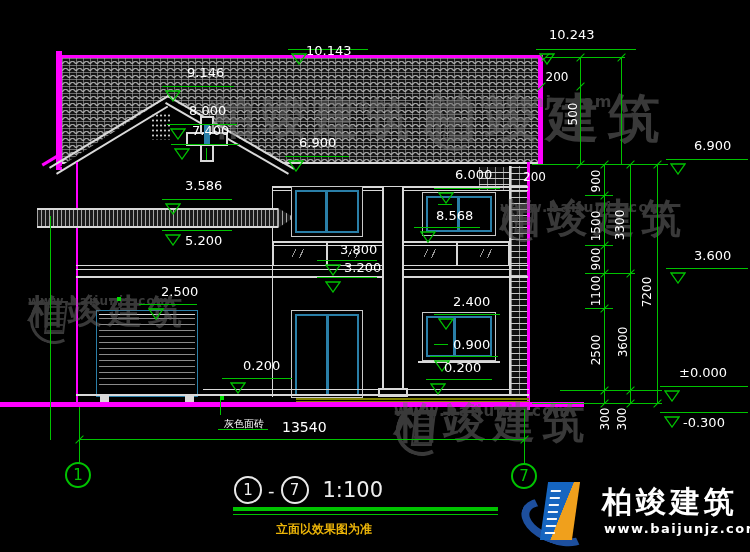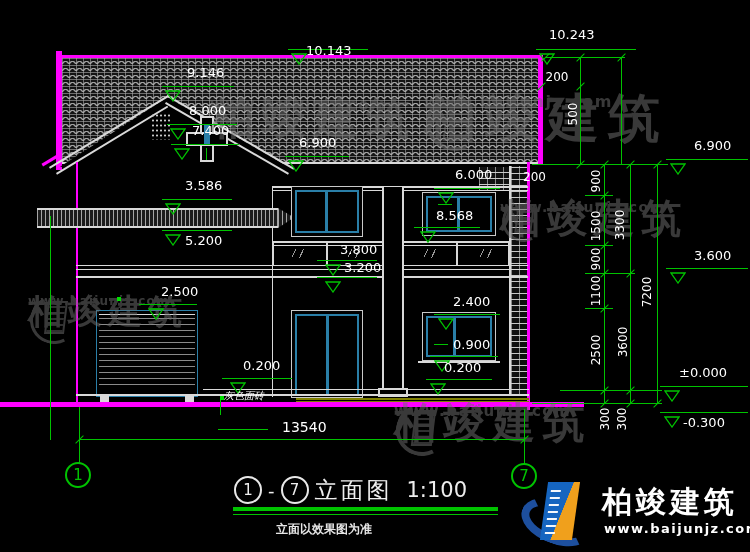--- a/index.html
+++ b/index.html
@@ -138,26 +138,25 @@
   </div>
 
   <div id="title-row" style="left:234px;top:476px;height:28px;">
     <span class="title-circle">
       <span>1</span>
     </span>
     <span style="position:static;font-size:18px;">-</span>
     <span class="title-circle">
       <span>7</span>
     </span>
-    <span style="position:static;font-size:23px;letter-spacing:3px;">立面图</span>
     <span style="position:static;font-size:21px;margin-left:8px;">1:100</span>
   </div>
   <div class="gl" style="left:233px;top:507px;width:265px;height:4px;"></div>
   <div class="gl" style="left:233px;top:514px;width:265px;height:1px;"></div>
-  <div style="left:276px;top:521px;color:#e5e5e5;font-size:12px;font-weight:bold;white-space:nowrap;">立面以效果图为准</div>
+  <div style="left:276px;top:521px;color:#eab308;font-size:12px;font-weight:bold;white-space:nowrap;">立面以效果图为准</div>
 
   <div id="brand-logo" style="left:518px;top:480px;width:232px;height:70px;">
     <div style="left:2px;top:20px;width:74px;height:44px;border:8px solid transparent;border-bottom-color:#1d4f9e;border-left-color:#1d4f9e;border-radius:50%;transform:rotate(20deg);"></div>
     <div style="left:26px;top:2px;width:32px;height:58px;transform:skewX(-8deg);background:linear-gradient(105deg,#1565c0 54%,#f0a01c 55%);"></div>
     <div style="left:30px;top:8px;width:10px;height:46px;transform:skewX(-8deg);background:repeating-linear-gradient(0deg,rgba(255,255,255,.95) 0 2px,transparent 2px 7px);"></div>
     <div class="btxt" style="left:84px;top:2px;font-size:30px;letter-spacing:4px;">柏竣建筑</div>
     <div class="btxt" style="left:86px;top:41px;font-size:13px;letter-spacing:1.5px;">www.baijunjz.com</div>
   </div>
 
 <div class="wm" style="left: 210px; top: 96px;">
@@ -363,14 +362,14 @@
     <div class="tick" style="left: 625px; top: 403px;"></div>
     <div class="dimtext cl rot" style="left: 621px; top: 225px; font-size: 12px;">3300</div>
     <div class="dimtext cl rot" style="left: 624px; top: 342px; font-size: 12px;">3600</div>
     <div class="dimtext cl rot" style="left: 623px; top: 419px; font-size: 12px;">300</div>
     <div class="gl" style="left: 657px; top: 164px; width: 1px; height: 239px;"></div>
     <div class="tick" style="left: 652px; top: 164px;"></div>
     <div class="tick" style="left: 652px; top: 403px;"></div>
     <div class="dimtext cl rot" style="left: 648px; top: 292px; font-size: 12px;">7200</div>
     <div class="dimtext" style="left: 523px; top: 171px; font-size: 12px;">200</div>
     <div class="dimtext" style="left: 282px; top: 420px; font-size: 14px;">13540</div>
-    <div class="dimtext" style="left: 224px; top: 390px; font-size: 10px; font-style: italic;">灰色面砖</div>
+    <div class="dimtext" style="left: 224px; top: 418px; font-size: 10px;">灰色面砖</div>
   </div>
 
 </body></html>

